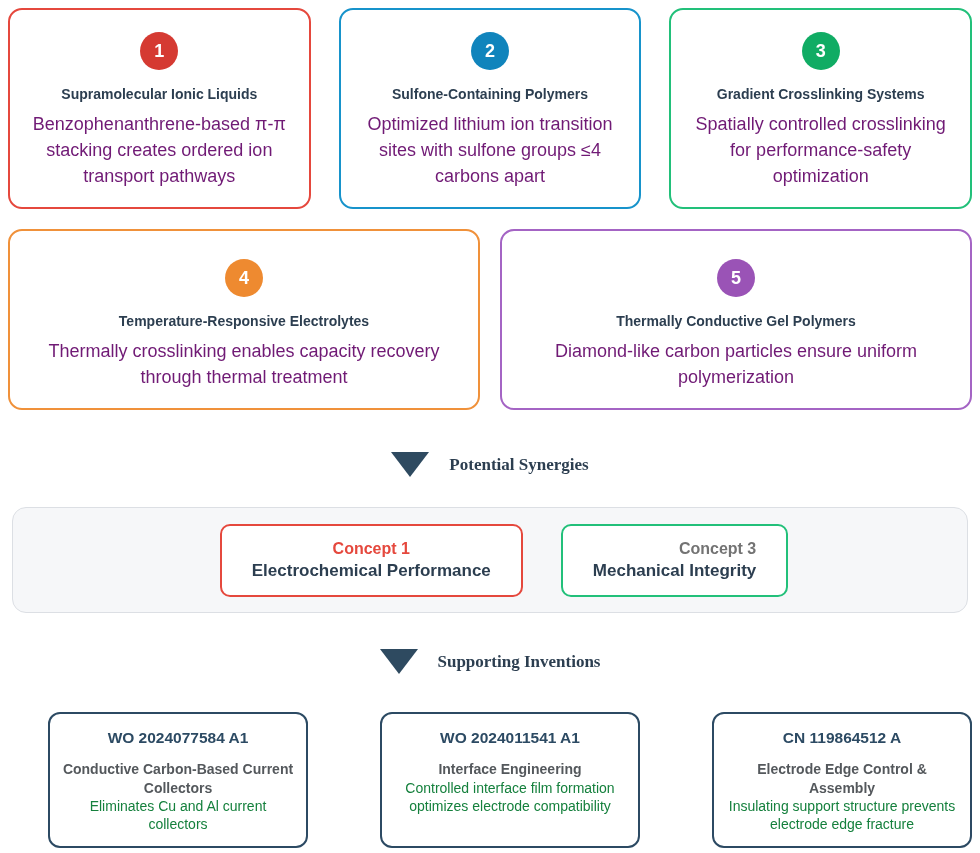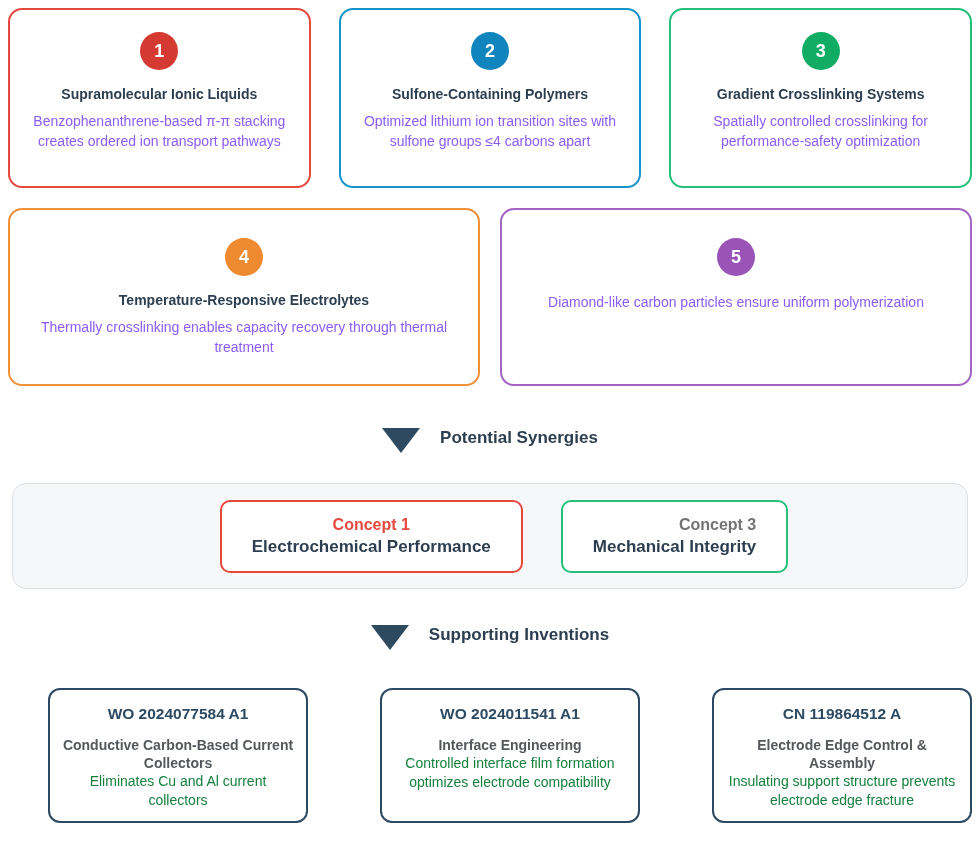--- a/index.html
+++ b/index.html
@@ -40,32 +40,33 @@
     display: flex; align-items: center; justify-content: center;
     color: #ffffff;
     font-size: 18px; font-weight: bold;
   }
   .concept-title {
     font-size: 14px; font-weight: bold;
     color: #2c3e50;
     margin-bottom: 9px;
   }
   .concept-desc {
-    font-size: 14px;
-    color: #8b5cf6;
+    font-size: 18px;
+    color: #701a75;
     line-height: 1.45;
     max-width: 430px;
     margin: 0 auto;
   }
 
   
   .section-heading {
-    display: flex; justify-content: center;
+    display: flex; align-items: center; justify-content: center;
     gap: 20px;
     margin: 42px 0 30px;
+    font-family: Liberation Serif, serif;
   }
   .down-arrow {
     width: 0; height: 0;
     border-left: 19px solid transparent;
     border-right: 19px solid transparent;
     border-top: 25px solid #2e4a60;
   }
   .heading-label {
     font-size: 17px; font-weight: bold;
     color: #2c3e50;
@@ -149,20 +150,21 @@
   </div>
 
   <div class="row-mid">
     <div class="concept-card" style="border-color: rgb(240, 145, 58);">
       <div class="badge" style="background-color: rgb(238, 138, 48);">4</div>
       <div class="concept-title">Temperature-Responsive Electrolytes</div>
       <div class="concept-desc">Thermally crosslinking enables capacity recovery through thermal treatment</div>
     </div>
     <div class="concept-card" style="border-color: rgb(164, 100, 196);">
       <div class="badge" style="background-color: rgb(154, 83, 182);">5</div>
+      <div class="concept-title">Thermally Conductive Gel Polymers</div>
       <div class="concept-desc">Diamond-like carbon particles ensure uniform polymerization</div>
     </div>
   </div>
 
   <div class="section-heading">
     <div class="down-arrow"></div>
     <div class="heading-label">Potential Synergies</div>
   </div>
 
   <div class="synergy-panel">

